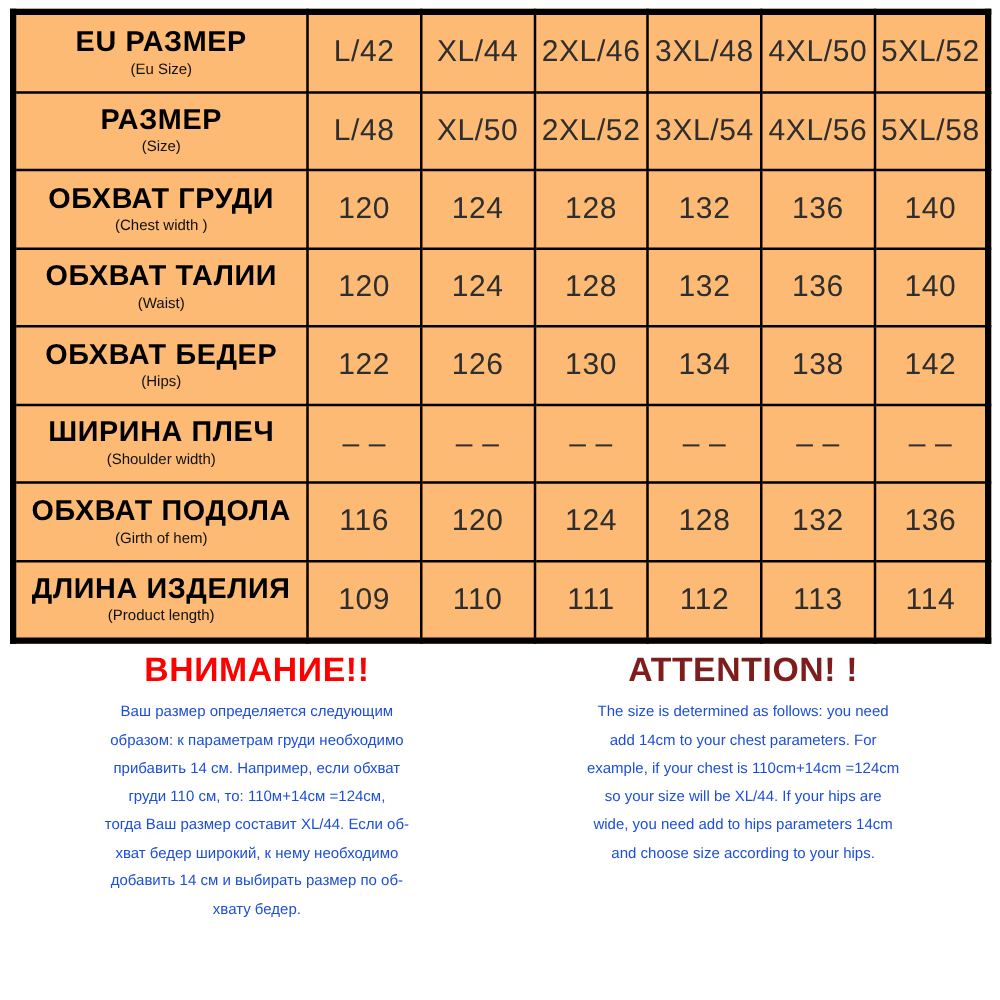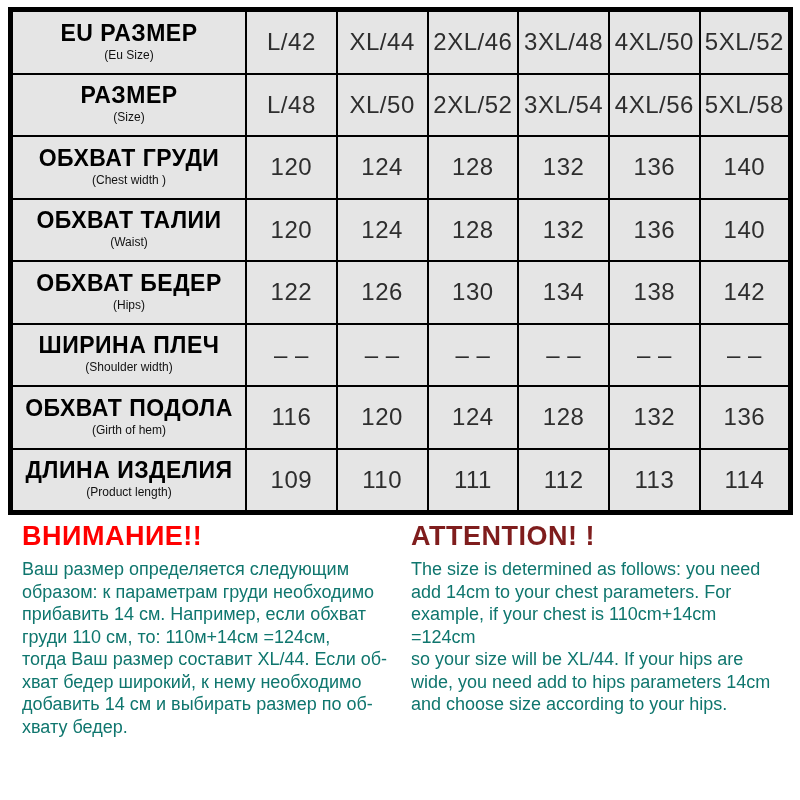--- a/index.html
+++ b/index.html
@@ -7,21 +7,21 @@
     width:800px;height:800px;background:#ffffff;
     font-family:"Liberation Sans",sans-serif;
     color:#000;overflow:hidden;
   }
   
   table.size-table{
     border-collapse:collapse;
     table-layout:fixed;
     margin:7px 7px 0 8px;
     width:785px;
-    background:#e5e5e5;
+    background:#fdba74;
     border:5px solid #000;
   }
   table.size-table td{
     border:2px solid #000;
     height:60.5px;
     text-align:center;
     vertical-align:middle;
     padding:0;
     overflow:hidden;
   }
@@ -40,33 +40,33 @@
   td.val{
     font-size:24px;
     color:#2e2e2e;
     letter-spacing:.5px;
   }
   
   .notes{
     display:flex;
     margin:6px 0 0 22px;
   }
-  .note{width:376px;margin-right:22px;}
+  .note{width:376px;margin-right:22px;text-align:center;}
   .note-title{
     margin:0 0 7px 0;
     font-size:27px;
     line-height:30px;
     font-weight:bold;
     letter-spacing:.5px;
   }
   .note-body{
     margin:0;
-    font-size:18px;
+    font-size:12px;
     line-height:22.5px;
-    color:#0f766e;
+    color:#1d4ed8;
     white-space:pre-line;
   }
 </style>
 </head>
 <body>
 
 <table class="size-table">
   <tbody>
   <tr>
     <td class="lbl">

